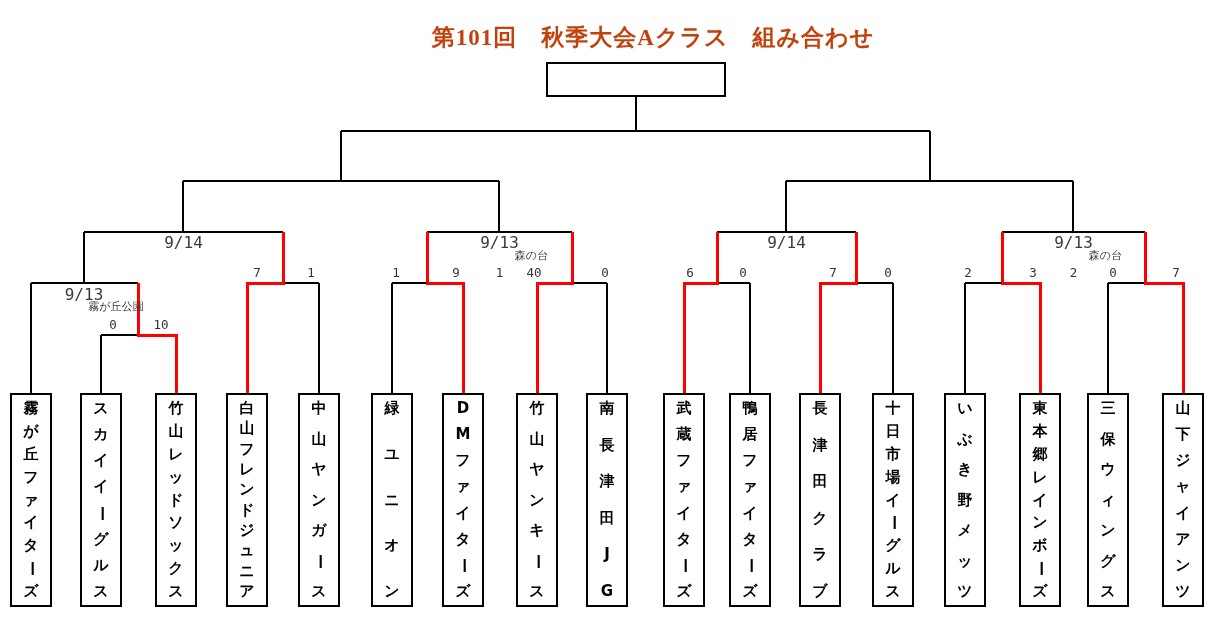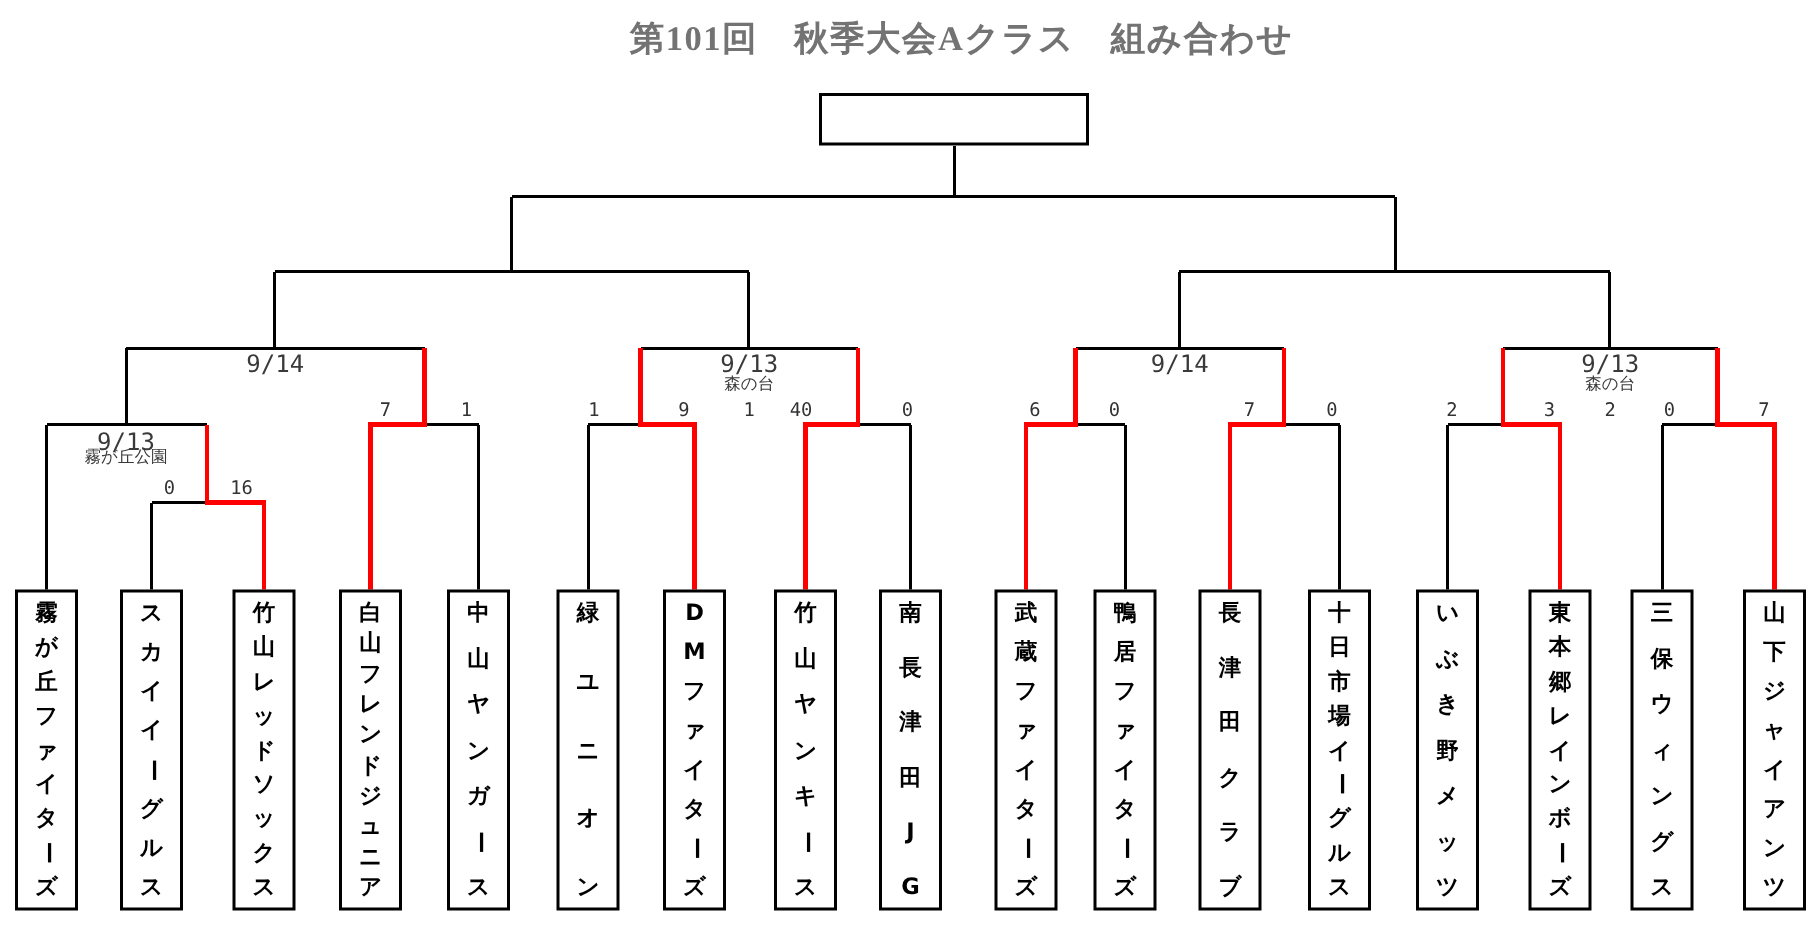--- a/index.html
+++ b/index.html
@@ -1,25 +1,25 @@
 <!DOCTYPE html>
 <html><head>
 <meta charset="utf-8">
 <style>
   html,body{margin:0;padding:0;background:#ffffff;}
   .page{position:relative;width:1209px;height:623px;background:#ffffff;overflow:hidden;
         font-family:"DejaVu Sans",sans-serif;}
-  .title{position:absolute;top:10px;left:641px;transform:translateX(-50%);margin:0;
+  .title{position:absolute;top:10px;left:641px;transform:translateX(-50%);margin:12px;
          font-family:"Liberation Serif","DejaVu Serif",serif;font-size:23px;font-weight:bold;
-         color:#737373;white-space:nowrap;letter-spacing:1px;}
+         color:#c2410c;white-space:nowrap;letter-spacing:1px;}
   .champion-box{position:absolute;border:2px solid #000;background:#fff;box-sizing:border-box;}
   svg.lines{position:absolute;left:0;top:0;}
   .lbl{position:absolute;transform:translateX(-50%);white-space:nowrap;line-height:1.05;
        font-family:"DejaVu Sans Mono",monospace;font-size:16px;color:#3a3a3a;}
-  .lbl.venue{font-size:11px;}
+  .lbl.venue{font-size:11px;margin-left:32px;}
   .lbl.score{font-size:12.5px;color:#333;}
   .team-box{position:absolute;border:2px solid #000;box-sizing:border-box;background:#fff;
             display:flex;flex-direction:column;justify-content:space-between;align-items:center;
             padding:6px 0;}
   .team-box .ch{display:block;font-size:15px;font-weight:bold;color:#000;line-height:1;
                 text-align:center;}
   .team-box .ch.rot{transform:rotate(90deg);}
 </style>
 </head>
 <body>
@@ -91,37 +91,37 @@
   <div id="labels">
       <span class="lbl date" style="left: 183.5px; top: 235px;">9/14</span>
       <span class="lbl date" style="left: 499.5px; top: 235px;">9/13</span>
       <span class="lbl venue" style="left: 499.5px; top: 250px;">森の台</span>
       <span class="lbl score" style="left: 499.5px; top: 266px;">1</span>
       <span class="lbl date" style="left: 786.5px; top: 235px;">9/14</span>
       <span class="lbl date" style="left: 1073.5px; top: 235px;">9/13</span>
       <span class="lbl venue" style="left: 1073.5px; top: 250px;">森の台</span>
       <span class="lbl score" style="left: 1073.5px; top: 266px;">2</span>
       <span class="lbl date" style="left: 84px; top: 287px;">9/13</span>
-      <span class="lbl venue" style="left: 84px; top: 301px; font-family: Liberation Mono, monospace;">霧が丘公園</span>
+      <span class="lbl venue" style="left: 84px; top: 301px;">霧が丘公園</span>
       <span class="lbl score" style="left: 257px; top: 266px;">7</span>
       <span class="lbl score" style="left: 311px; top: 266px;">1</span>
       <span class="lbl score" style="left: 396px; top: 266px;">1</span>
       <span class="lbl score" style="left: 456px; top: 266px;">9</span>
       <span class="lbl score" style="left: 534px; top: 266px;">40</span>
       <span class="lbl score" style="left: 605px; top: 266px;">0</span>
       <span class="lbl score" style="left: 690px; top: 266px;">6</span>
       <span class="lbl score" style="left: 743px; top: 266px;">0</span>
       <span class="lbl score" style="left: 833px; top: 266px;">7</span>
       <span class="lbl score" style="left: 888px; top: 266px;">0</span>
       <span class="lbl score" style="left: 968px; top: 266px;">2</span>
       <span class="lbl score" style="left: 1033px; top: 266px;">3</span>
       <span class="lbl score" style="left: 1113px; top: 266px;">0</span>
       <span class="lbl score" style="left: 1176px; top: 266px;">7</span>
       <span class="lbl score" style="left: 113px; top: 318px;">0</span>
-      <span class="lbl score" style="left: 161px; top: 318px;">16</span>
+      <span class="lbl score" style="left: 161px; top: 318px;">10</span>
     </div>
   <div id="teams">
       <div class="team-box" style="left: 10px; top: 393px; width: 42px; height: 214px;">
         <span class="ch">霧</span>
         <span class="ch">が</span>
         <span class="ch">丘</span>
         <span class="ch">フ</span>
         <span class="ch">ァ</span>
         <span class="ch">イ</span>
         <span class="ch">タ</span>

